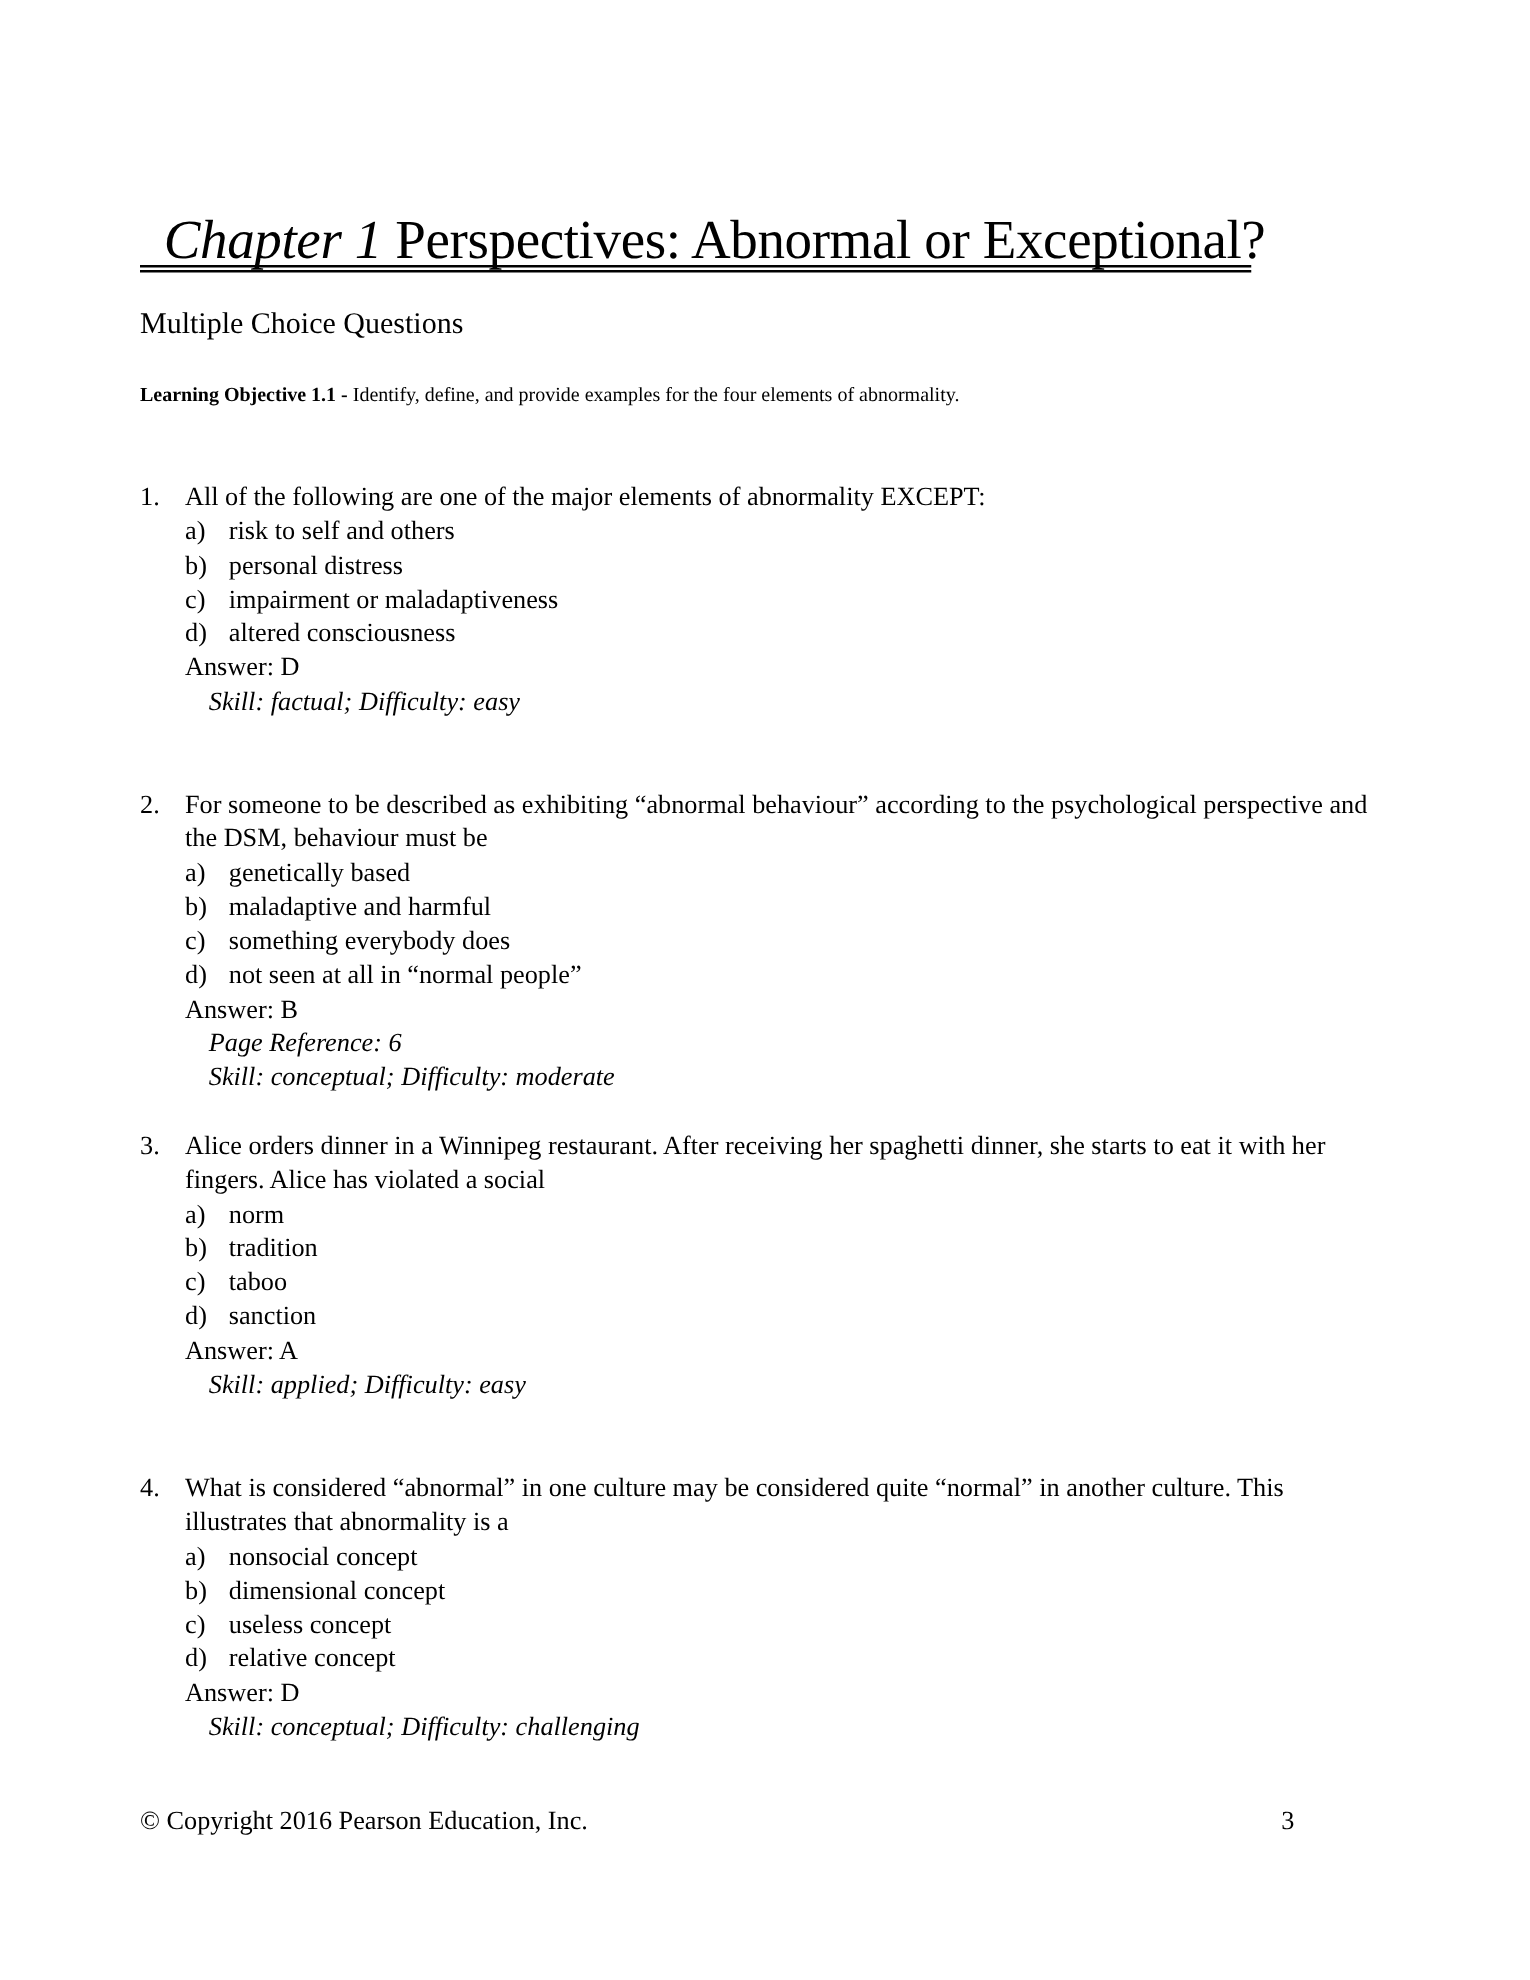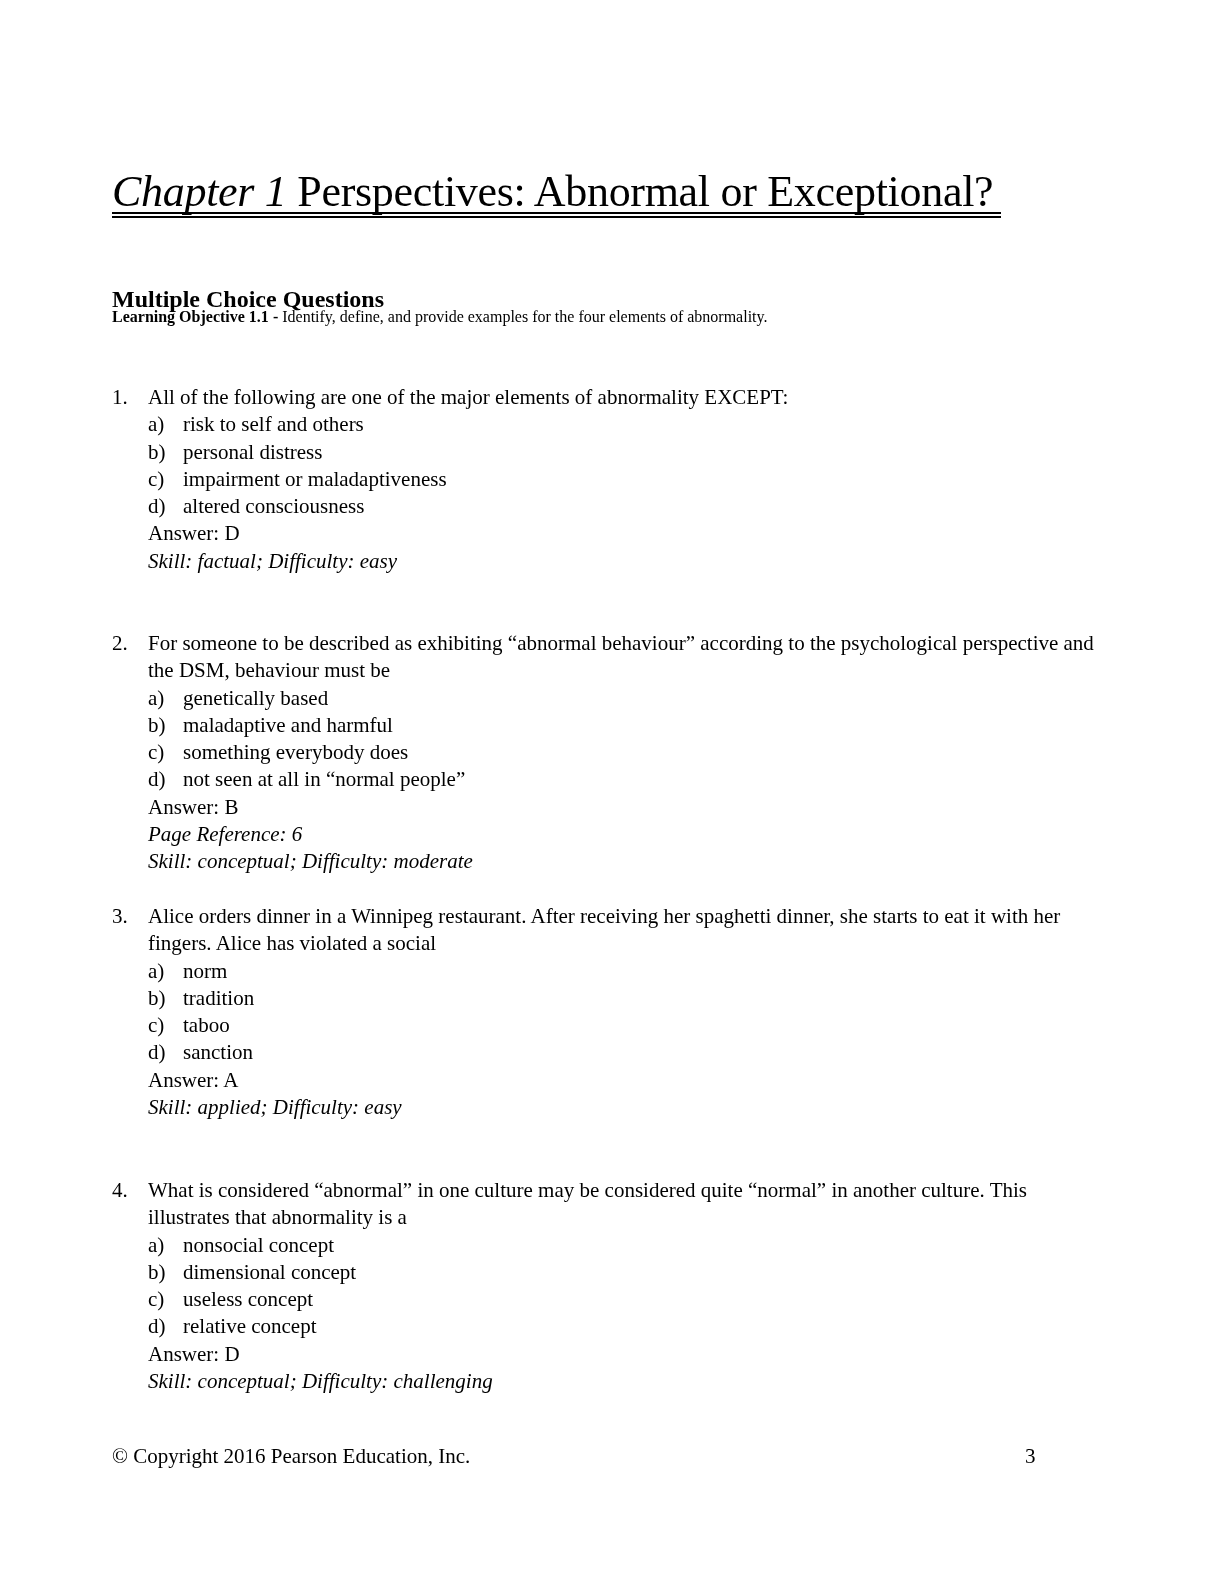--- a/index.html
+++ b/index.html
@@ -2,32 +2,32 @@
 <html><head>
 <meta charset="utf-8">
 <style>
   html, body { margin: 0; padding: 0; background: #ffffff; }
   body { width: 1224px; height: 1584px; position: relative; font-family: "Liberation Serif", "DejaVu Serif", serif; color: #000; }
   .page { position: absolute; left: 0; top: 0; width: 1224px; height: 1584px; }
   .title { position: absolute; left: 112px; top: 165px; font-size: 44px; line-height: 54px; white-space: nowrap; letter-spacing: -0.3px; }
   .title .ital { font-style: italic; }
   .title-rule1 { position: absolute; left: 112px; top: 212px; width: 889px; height: 2px; background: #000; }
   .title-rule2 { position: absolute; left: 112px; top: 216px; width: 889px; height: 2px; background: #000; }
-  .section-heading { position: absolute; left: 112px; top: 244px; font-size: 24px; font-weight: bold; line-height: 30px; margin-top: 40px; }
+  .section-heading { position: absolute; left: 112px; top: 244px; font-size: 24px; font-weight: normal; line-height: 30px; }
   .lo { position: absolute; left: 112px; top: 303px; width: 1000px; font-size: 16px; line-height: 27px; }
   .lo .lo-label { font-weight: bold; }
   .lo .line2 { display: block; padding-left: 29px; }
   .question { position: absolute; left: 112px; width: 1000px; font-size: 21px; line-height: 27.3px; }
   .q-row { display: flex; }
   .q-num { width: 36px; flex: none; }
   .q-stem { flex: 1; }
   .opt { display: flex; padding-left: 36px; }
   .opt-letter { width: 35px; flex: none; }
   .meta { padding-left: 36px; }
-  .ital { font-style: italic; }
+  .ital { font-style: italic; margin-left: 19px; }
   .footer-left { position: absolute; left: 112px; top: 1443px; font-size: 21px; line-height: 27px; }
   .footer-right { position: absolute; left: 1025px; top: 1443px; font-size: 21px; line-height: 27px; }
 </style>
 </head>
 <body>
 
 <div class="page">
 
   <div class="title"><span class="ital">Chapter 1</span><span> Perspectives: Abnormal or Exceptional?</span></div>
   <div class="title-rule1"></div>

